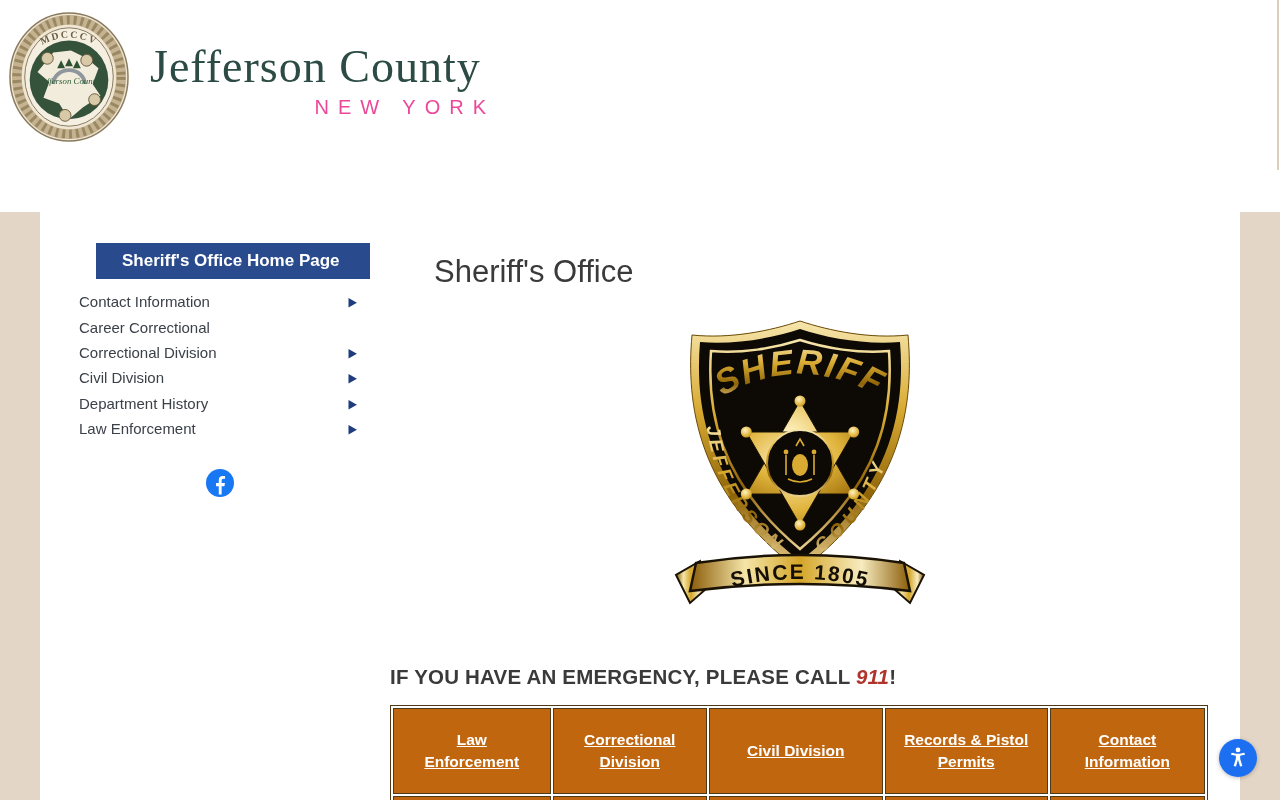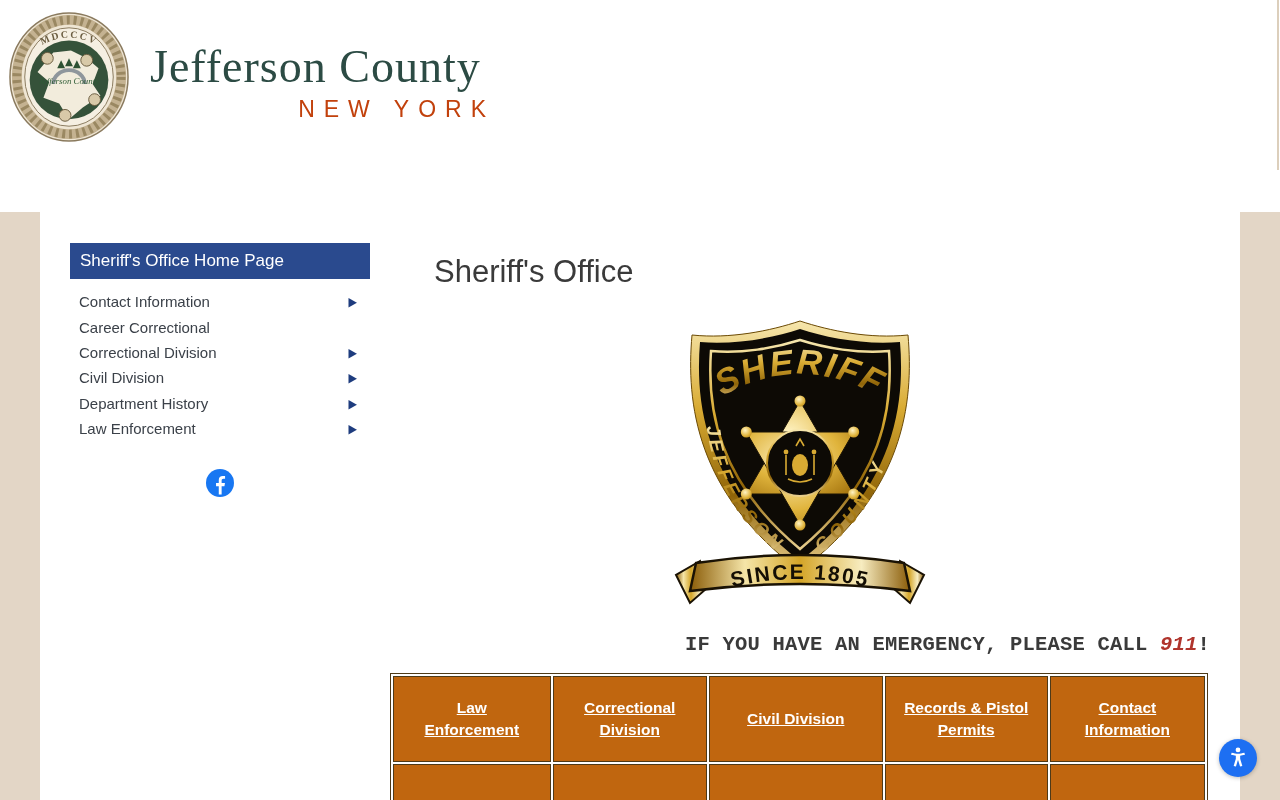--- a/index.html
+++ b/index.html
@@ -7,43 +7,43 @@
   body { font-family:"Liberation Sans", sans-serif; background:#e3d6c6; position:relative; }
   .page { position:absolute; inset:0; width:1280px; height:800px; }
 
   
   .site-header { position:absolute; left:0; top:0; width:1280px; height:212px; background:#ffffff; }
   .header-edge-line { position:absolute; left:1277px; top:0; width:2px; height:170px; background:#dccfbc; }
   .seal { position:absolute; left:8px; top:10px; width:122px; height:134px; cursor:pointer; }
   .site-title { position:absolute; left:150px; top:40px; font-family:"Liberation Serif", serif;
                 font-size:46px; color:#2c4b44; letter-spacing:1px; }
   .site-subtitle { position:absolute; left:150px; top:96px; width:345px; text-align:right;
-                   font-size:23px; color:#c2410c; letter-spacing:9px; font-weight:500; }
+                   font-size:20px; color:#ec4899; letter-spacing:9px; font-weight:500; }
 
   
   .content { position:absolute; left:40px; top:212px; width:1200px; height:640px; background:#ffffff; }
 
   
   .sidebar { position:absolute; left:30px; top:31px; width:300px; }
   .sidebar-header { height:36px; line-height:36px; background:#2a4a8e; color:#ffffff;
-                    font-size:17px; font-weight:400; padding-left:10px; cursor:pointer; }
+                    font-size:17px; font-weight:700; padding-left:26px; cursor:pointer;margin-left:26px; }
   .nav-list { list-style:none; margin-top:10px; }
   .nav-item { height:25.4px; display:flex; align-items:center; justify-content:space-between;
               padding:0 13px 0 9px; font-size:15px; color:#3b4149; cursor:pointer; }
   .nav-label { white-space:nowrap; }
   .nav-arrow { color:#1e3c7e; font-size:11px; line-height:1; transform:scaleY(1.15); }
   .fb-wrap { margin-top:28px; text-align:center; }
   .fb-icon { width:28px; height:28px; display:inline-block; cursor:pointer; }
 
   
   .main { position:absolute; left:350px; top:0; width:820px; }
   .page-title { font-size:31px; font-weight:400; color:#3a3a3a; margin-top:45px; line-height:30px;margin-left:44px; }
   .badge-wrap { margin-top:28px; text-align:center; height:300px; }
-  .emergency { margin-top:16px; text-align:right; font-size:20.5px; font-weight:700;
-               color:#3a3a3a; line-height:27px; letter-spacing:.2px;font-family:Liberation Mono, monospace; }
+  .emergency { margin-top:48px; text-align:left; font-size:20.5px; font-weight:700;
+               color:#3a3a3a; line-height:27px; letter-spacing:.2px; }
   .e911 { color:#b0342c; font-style:italic; font-weight:700; }
 
   .ql-table { margin-top:15px; width:818px; border-collapse:separate; border-spacing:2px;
               background:#ffffff; border:1px solid #4e3a18; table-layout:fixed; }
   .ql-table td { border:1px solid #4e3a18; background:#c0660f; height:86px;
                  text-align:center; vertical-align:middle; padding:4px 14px; }
   .ql-table tr.row-2 td { height:80px; }
   .ql-link { color:#ffffff; font-weight:700; font-size:15.5px; text-decoration:underline;
              line-height:22px; cursor:pointer; }
 

